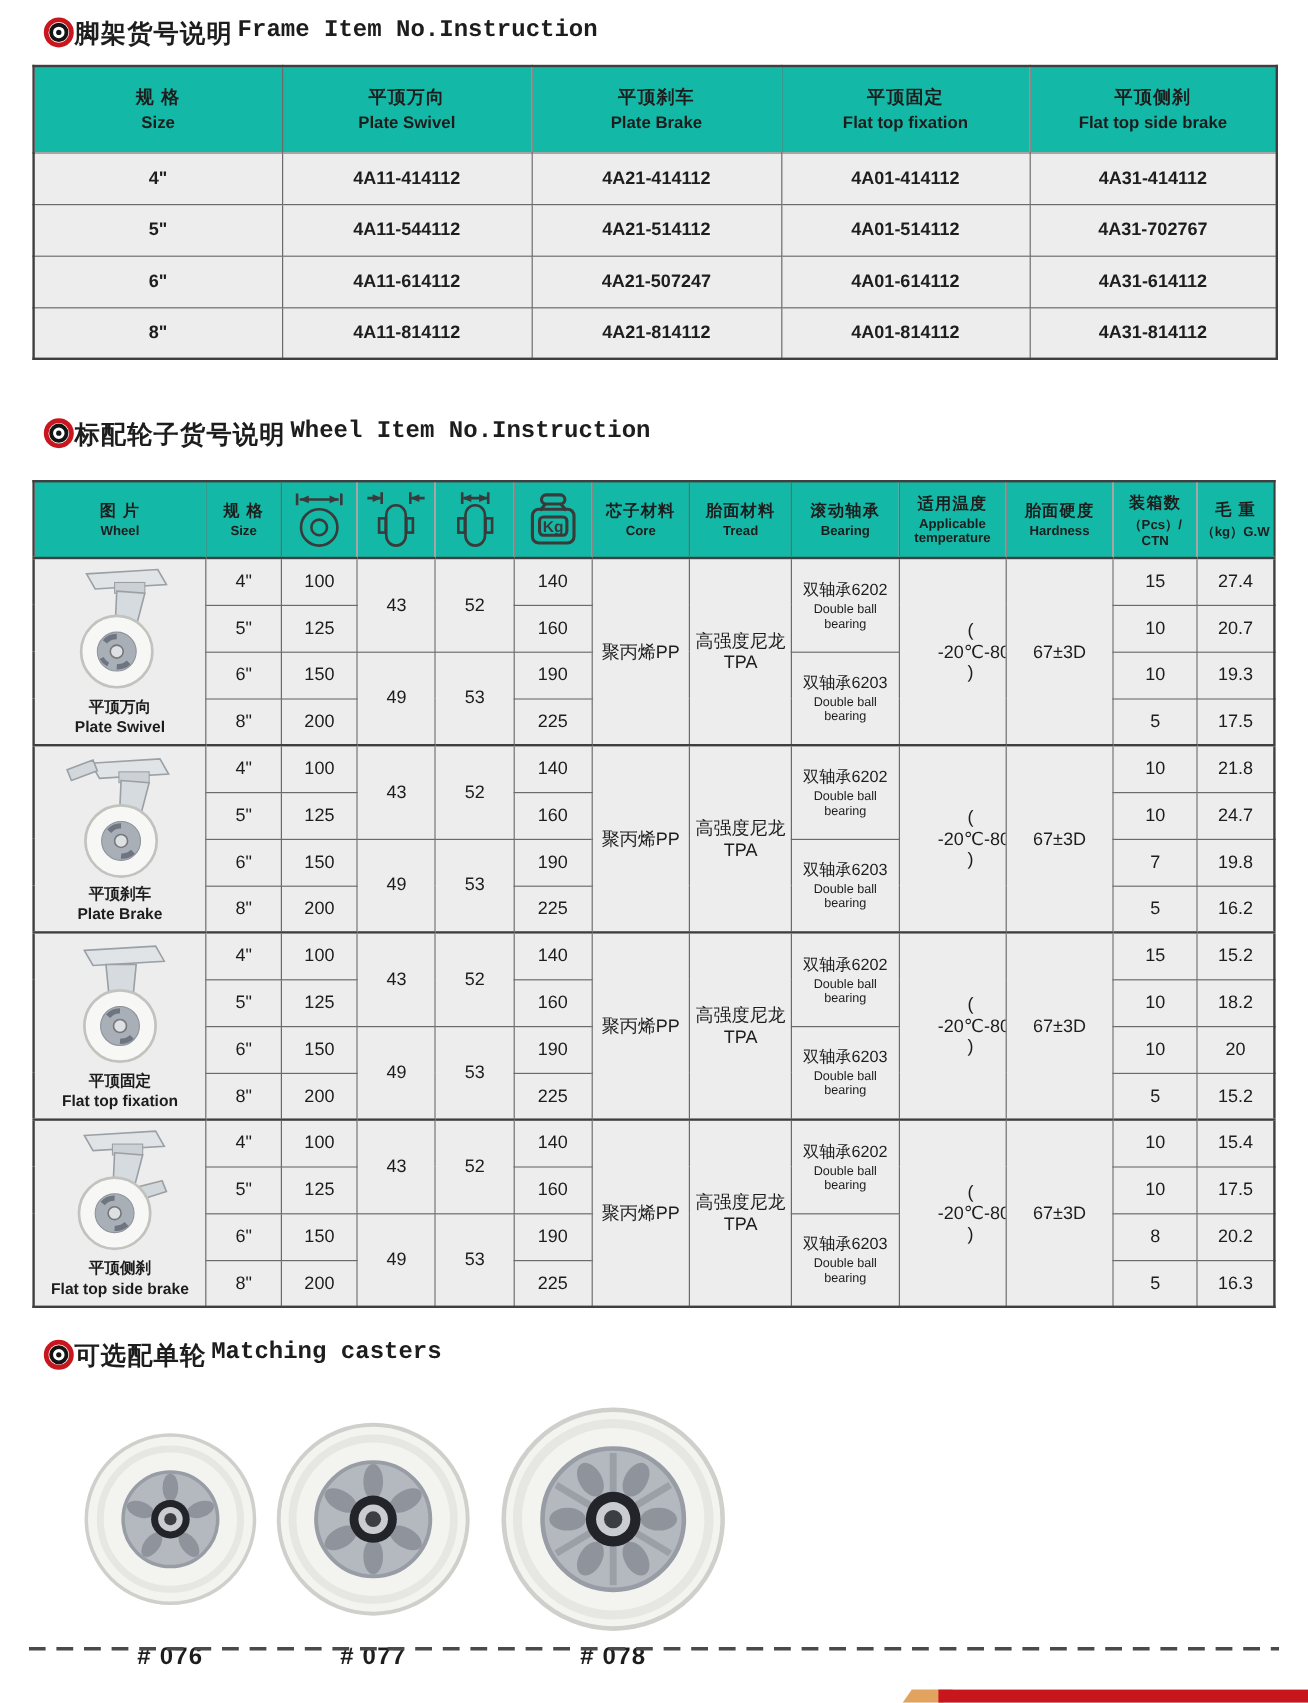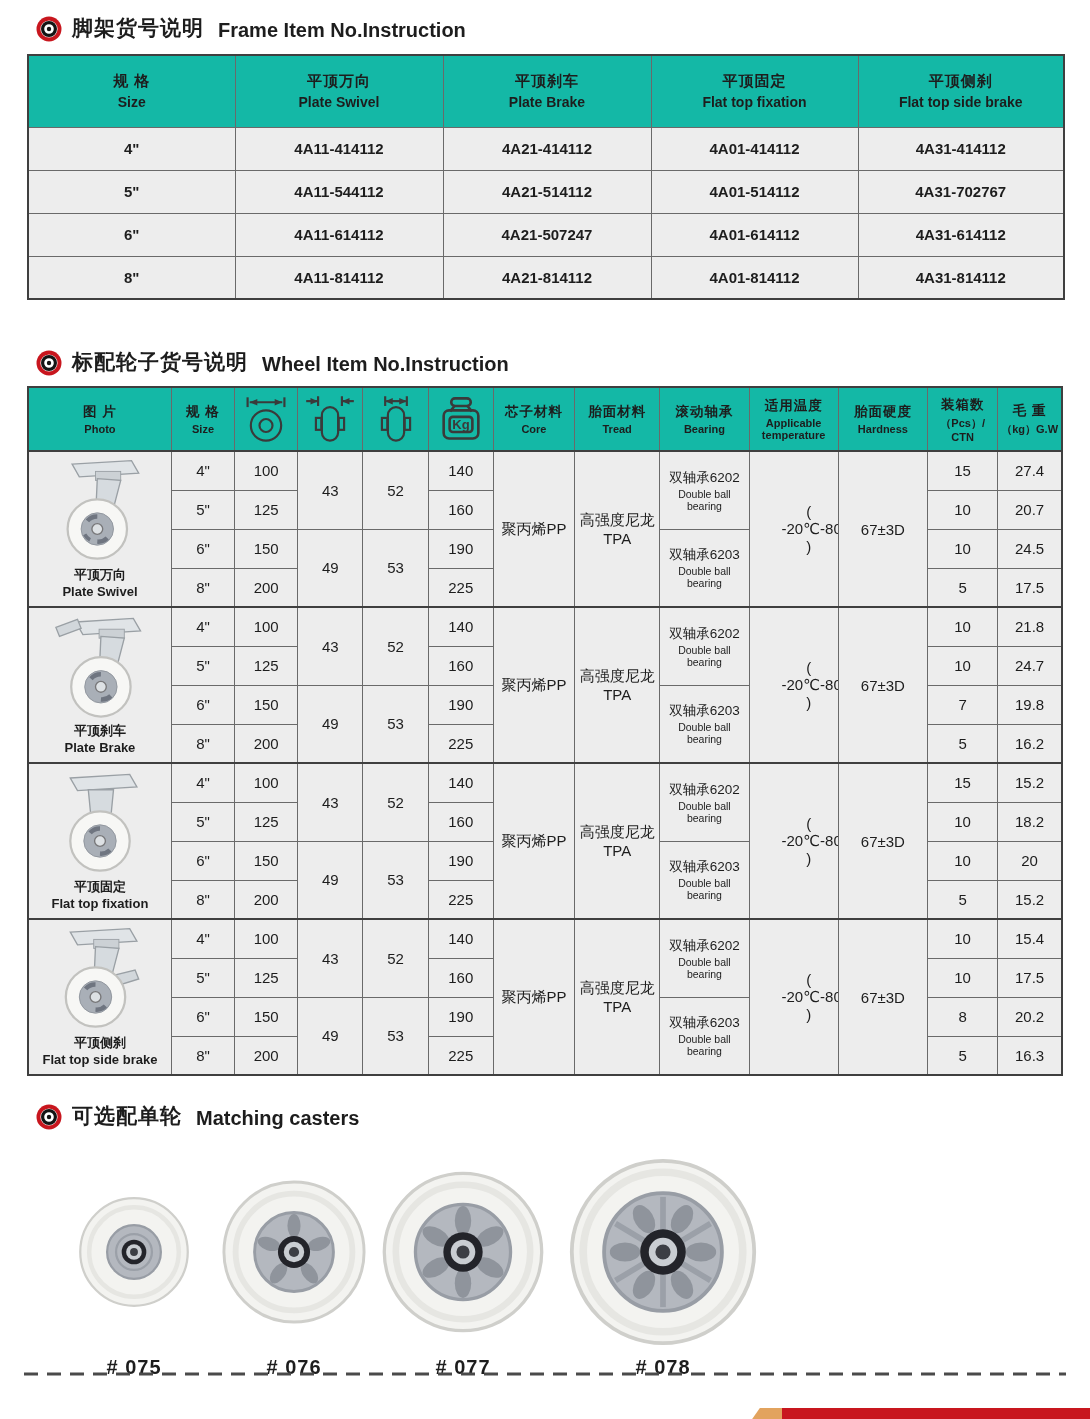--- a/index.html
+++ b/index.html
@@ -2,21 +2,21 @@
 <html><head>
 <meta charset="utf-8">
 <style>
   * { margin:0; padding:0; box-sizing:border-box; }
   body { background:#fff; }
   .page {
     position:relative; width:1090px; height:1419px; background:#ffffff;
     font-family:"Liberation Sans","DejaVu Sans",sans-serif; color:#1d1d1d; overflow:hidden;
   }
   
-  .sec-title { display:flex; align-items:flex-end; gap:10px; margin-left:36px; }
+  .sec-title { display:flex; align-items:flex-start; gap:0; margin-left:36px;font-family:Liberation Mono, monospace; }
   .sec-title .t-zh { font-size:21px; font-weight:bold; letter-spacing:1px; }
   .sec-title .t-en { font-size:20px; font-weight:bold; margin-left:4px; }
   .bullseye { width:26px; height:26px; display:inline-block; }
 
   
   table { border-collapse:collapse; table-layout:fixed; margin-left:27px; width:1036px; }
   th, td {
     border:1px solid #6a6a6a; text-align:center; vertical-align:middle;
     background:#ededed; padding:0 2px; overflow:hidden;
   }
@@ -151,41 +151,41 @@
         <circle cx="13" cy="13" r="12.5" fill="#c8161e"></circle>
         <circle cx="13" cy="13" r="8.6" fill="#ffffff"></circle>
         <circle cx="13" cy="13" r="6.4" fill="none" stroke="#141414" stroke-width="3.2"></circle>
         <circle cx="13" cy="13" r="2.2" fill="#141414"></circle>
       </svg>
     </span>
     <span class="t-zh">标配轮子货号说明</span>
     <span class="t-en">Wheel Item No.Instruction</span>
   </div>
 
-  <table class="wheel-table" style="margin-top:10px;">
+  <table class="wheel-table" style="margin-top:24px;">
     <colgroup>
       <col style="width:143px">
         <col style="width:63px">
         <col style="width:63px">
         <col style="width:65px">
       <col style="width:65px">
         <col style="width:65px">
         <col style="width:81px">
         <col style="width:85px">
       <col style="width:89px">
         <col style="width:89px">
         <col style="width:89px">
         <col style="width:70px">
         <col style="width:64px">
     </colgroup>
     <thead>
       <tr>
         <th>
             <div class="h-zh">图 片</div>
-            <div class="h-en">Photo</div>
+            <div class="h-en">Wheel</div>
           </th>
         <th>
             <div class="h-zh">规 格</div>
             <div class="h-en">Size</div>
           </th>
         <th class="icon-th">
           <svg viewBox="0 0 48 48" width="52" height="52">
             <g stroke="#3a3a3a" stroke-width="2" fill="none">
               <line x1="7" y1="4" x2="7" y2="13"></line>
                 <line x1="41" y1="4" x2="41" y2="13"></line>
@@ -314,21 +314,21 @@
         <td>6"</td>
         <td>150</td>
         <td rowspan="2">49</td>
         <td rowspan="2">53</td>
         <td>190</td>
         <td rowspan="2" class="bearing-cell">
           <div class="b-zh">双轴承6203</div>
           <div class="b-en">Double ball bearing</div>
         </td>
         <td>10</td>
-        <td>24.5</td>
+        <td>19.3</td>
       </tr>
       <tr>
         <td>8"</td>
         <td>200</td>
         <td>225</td>
         <td>5</td>
         <td>17.5</td>
       </tr>
 
       <tr class="group-start">
@@ -525,34 +525,20 @@
         <circle cx="13" cy="13" r="8.6" fill="#ffffff"></circle>
         <circle cx="13" cy="13" r="6.4" fill="none" stroke="#141414" stroke-width="3.2"></circle>
         <circle cx="13" cy="13" r="2.2" fill="#141414"></circle>
       </svg>
     </span>
     <span class="t-zh">可选配单轮</span>
     <span class="t-en">Matching casters</span>
   </div>
 
   <div class="matching-row">
-    <div class="match-item mi-0">
-      <div class="match-wheel">
-        <svg viewBox="0 0 100 100" width="112" height="112">
-          <circle cx="50" cy="50" r="48" fill="#f3f3f0" stroke="#cfcfcb" stroke-width="2"></circle>
-          <circle cx="50" cy="50" r="40" fill="none" stroke="#e6e6e2" stroke-width="4"></circle>
-          <circle cx="50" cy="50" r="24" fill="#b4b8bf" stroke="#989da5" stroke-width="2"></circle>
-          <circle cx="50" cy="50" r="16" fill="none" stroke="#9ba0a8" stroke-width="2"></circle>
-          <circle cx="50" cy="50" r="11" fill="#23242a"></circle>
-          <circle cx="50" cy="50" r="7" fill="#c9cdd2"></circle>
-          <circle cx="50" cy="50" r="3.5" fill="#3c3e44"></circle>
-        </svg>
-      </div>
-      <div class="match-label"># 075</div>
-    </div>
     <div class="match-item mi-1">
       <div class="match-wheel">
         <svg viewBox="0 0 100 100" width="146" height="146">
           <circle cx="50" cy="50" r="48" fill="#f3f3f0" stroke="#cfcfcb" stroke-width="2"></circle>
           <circle cx="50" cy="50" r="40" fill="none" stroke="#e6e6e2" stroke-width="4"></circle>
           <circle cx="50" cy="50" r="27" fill="#b4b8bf" stroke="#989da5" stroke-width="2"></circle>
           <g fill="#8f949c">
             <ellipse cx="50" cy="32" rx="4.5" ry="8"></ellipse>
             <ellipse cx="50" cy="32" rx="4.5" ry="8" transform="rotate(72 50 50)"></ellipse>
             <ellipse cx="50" cy="32" rx="4.5" ry="8" transform="rotate(144 50 50)"></ellipse>

